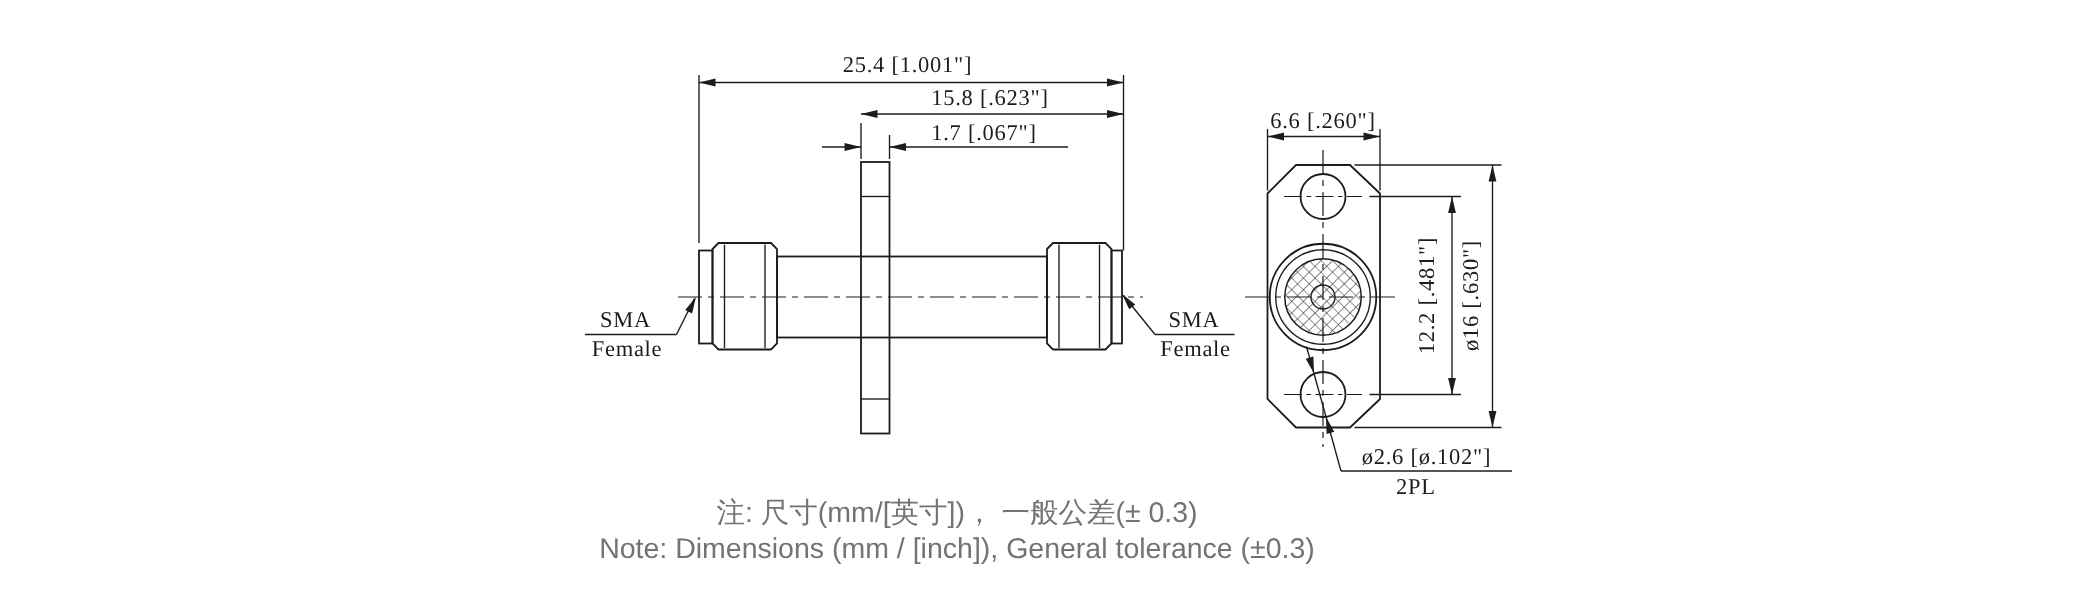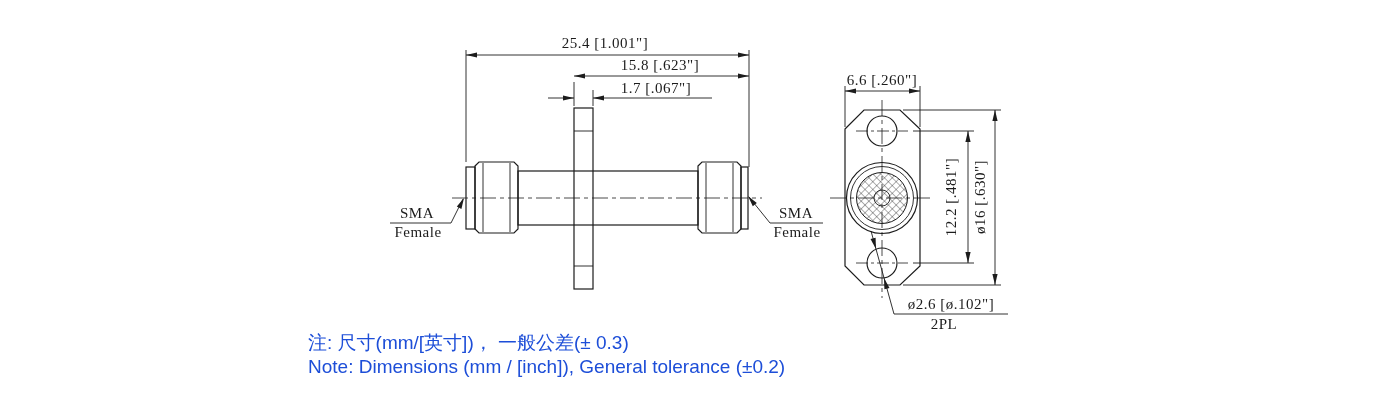--- a/index.html
+++ b/index.html
@@ -11,22 +11,22 @@
   svg text{
     font-family:"Liberation Serif","DejaVu Serif",serif;
     font-size:15px;fill:#1c1c1c;letter-spacing:0.5px;
   }
   .outline{fill:none;stroke:#1c1c1c;stroke-width:1.2;}
   .thin{fill:none;stroke:#1c1c1c;stroke-width:0.9;}
   .cl{fill:none;stroke:#1c1c1c;stroke-width:0.8;stroke-dasharray:16 4 4 4;}
   .clshort{fill:none;stroke:#1c1c1c;stroke-width:0.8;stroke-dasharray:12 3 3 3;}
   .arrow{fill:#1c1c1c;stroke:none;}
   .notes{
-    position:absolute;left:308px;top:331px;width:700px;
-    color:#1d4ed8;
+    position:absolute;left:288px;top:331px;width:700px;text-align:center;
+    color:#737373;
   }
   .note-line{font-size:19px;line-height:24px;}
 </style>
 </head>
 <body>
 
 <svg class="canvas" width="1400" height="400" viewBox="0 0 1400 400" xmlns="http://www.w3.org/2000/svg">
   <defs>
     <pattern id="crosshatch" patternUnits="userSpaceOnUse" width="5.5" height="5.5" patternTransform="rotate(45 882 198)">
       <path d="M0,0 L0,5.5 M0,0 L5.5,0" stroke="#1c1c1c" stroke-width="0.7"></path>
@@ -154,14 +154,14 @@
       <polygon class="arrow" points="884,278 884.4,289.3 889.5,287.9"></polygon>
       <line class="thin" x1="894" y1="314" x2="1008" y2="314"></line>
       <text x="951" y="309" text-anchor="middle">ø2.6 [ø.102"]</text>
       <text x="944" y="329" text-anchor="middle">2PL</text>
     </g>
   </g>
 </svg>
 
 <div class="notes">
   <div class="note-line">注: 尺寸(mm/[英寸])， 一般公差(± 0.3)</div>
-  <div class="note-line">Note: Dimensions (mm / [inch]), General tolerance (±0.2)</div>
+  <div class="note-line">Note: Dimensions (mm / [inch]), General tolerance (±0.3)</div>
 </div>
 
 </body></html>

